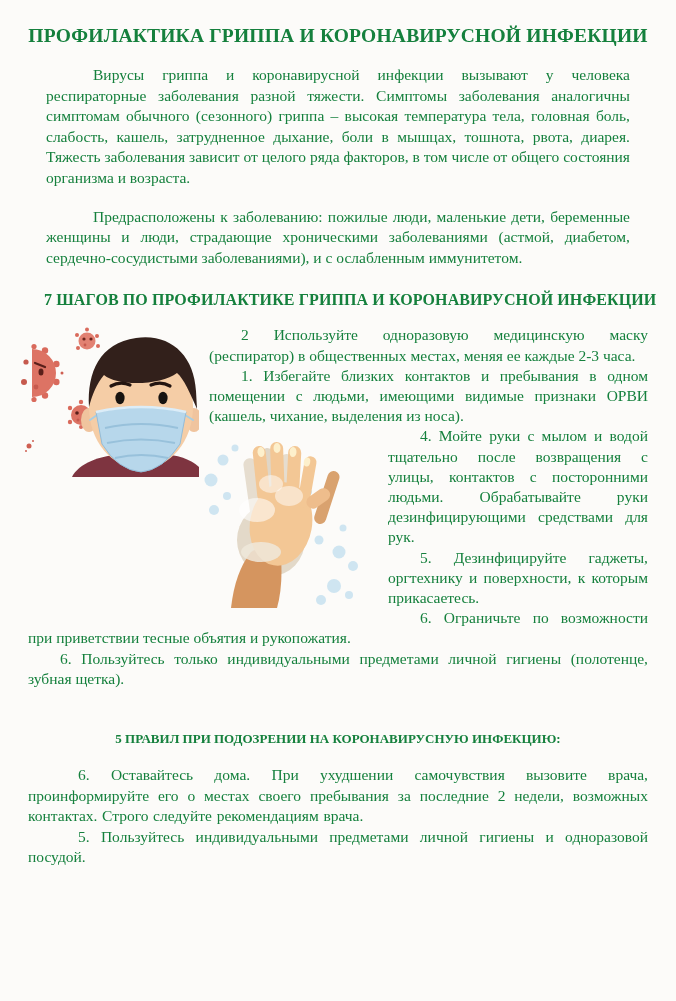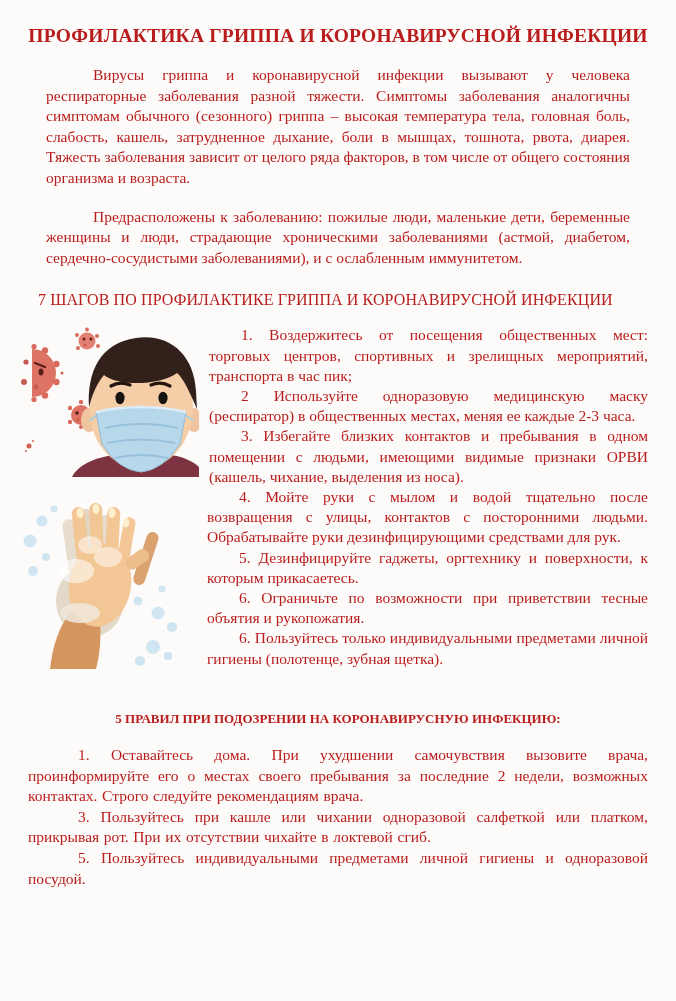--- a/index.html
+++ b/index.html
@@ -2,36 +2,36 @@
 <html><head>
 <meta charset="utf-8">
 <style>
   html,body { margin:0; padding:0; background:#fcfbf9; }
   .page {
     position:relative;
     width:676px; height:1001px;
     box-sizing:border-box;
     padding:24px 28px 0 28px;
     background:#fcfbf9;
-    color:#b91c1c;
+    color:#15803d;
     font-family:"Liberation Serif","DejaVu Serif",serif;
     overflow:hidden;
   }
   h1.doc-title {
     font-size:19.5px; line-height:23px; font-weight:bold;
     text-align:center; letter-spacing:.2px;
     margin:0 0 16px 0; white-space:nowrap;
   }
   .intro p {
     font-size:15.5px; line-height:20.6px; margin:18px;
     text-align:justify; text-indent:47px;
   }
   h2.steps-heading {
-    font-size:16px; line-height:21px; font-weight:normal;
-    margin:21px 0 15px 10px; white-space:nowrap; letter-spacing:.1px;
+    font-size:16px; line-height:21px; font-weight:bold;
+    margin:21px 0 15px 16px; white-space:nowrap; letter-spacing:.1px;
   }
   .steps { font-size:15.5px; line-height:20.2px; text-align:justify; }
   .steps p { margin:0; text-indent:32px; }
   .float-boy  { float:left; width:185px; height:150px; margin:2px 10px 2px -14px; }
   .float-hands{ float:left; width:165px; height:168px; margin:14px 22px 0 -8px; }
   .clear { clear:both; }
   h3.rules-heading {
     font-size:13px; line-height:21px; font-weight:bold;
     text-align:center; margin:39px 0 16px 0; white-space:nowrap;
   }
@@ -122,23 +122,22 @@
           <path d="M171,88 L179,93" stroke="#a9cee2" stroke-width="2" stroke-linecap="round"></path>
           <path d="M82,85 Q127,75 172,85 L166,117 Q149,143 127,145 Q104,143 88,117 Z" fill="#b7d7eb" stroke="#93bcd8" stroke-width="1"></path>
           <path d="M82,85 Q127,75 172,85" stroke="#dcedf8" stroke-width="2.5" fill="none"></path>
           <path d="M91,101 Q127,93 164,101" stroke="#98c1db" stroke-width="1.8" fill="none"></path>
           <path d="M93,116 Q127,109 161,116" stroke="#98c1db" stroke-width="1.8" fill="none"></path>
           <path d="M101,131 Q127,125 154,131" stroke="#98c1db" stroke-width="1.8" fill="none"></path>
         </g>
       </svg>
     </div>
 
-    <p>1. Воздержитесь от посещения общественных мест: торговых центров, спортивных и зрелищных мероприятий, транспорта в час пик;</p>
     <p>2 Используйте одноразовую медицинскую маску (респиратор) в общественных местах, меняя ее каждые 2-3 часа.</p>
-    <p>3. Избегайте близких контактов и пребывания в одном помещении с людьми, имеющими видимые признаки ОРВИ (кашель, чихание, выделения из носа).</p>
+    <p>1. Избегайте близких контактов и пребывания в одном помещении с людьми, имеющими видимые признаки ОРВИ (кашель, чихание, выделения из носа).</p>
 
     <div class="float-hands">
       <svg viewBox="0 0 165 168" width="165" height="168">
         <g fill="#cfe5f1">
           <circle cx="22" cy="20" r="5.5"></circle>
           <circle cx="34" cy="8" r="3.5"></circle>
           <circle cx="10" cy="40" r="6.5"></circle>
           <circle cx="26" cy="56" r="4"></circle>
           <circle cx="13" cy="70" r="5"></circle>
           <circle cx="108" cy="52" r="3"></circle>
@@ -181,18 +180,17 @@
     <p>5. Дезинфицируйте гаджеты, оргтехнику и поверхности, к которым прикасаетесь.</p>
     <p>6. Ограничьте по возможности при приветствии тесные объятия и рукопожатия.</p>
     <p>6. Пользуйтесь только индивидуальными предметами личной гигиены (полотенце, зубная щетка).</p>
 
     <div class="clear"></div>
   </div>
 
   <h3 class="rules-heading">5 ПРАВИЛ ПРИ ПОДОЗРЕНИИ НА КОРОНАВИРУСНУЮ ИНФЕКЦИЮ:</h3>
 
   <div class="rules">
-    <p>1. Оставайтесь дома. При ухудшении самочувствия вызовите врача, проинформируйте его о местах своего пребывания за последние 2 недели, возможных контактах. Строго следуйте рекомендациям врача.</p>
-    <p>3. Пользуйтесь при кашле или чихании одноразовой салфеткой или платком, прикрывая рот. При их отсутствии чихайте в локтевой сгиб.</p>
+    <p>6. Оставайтесь дома. При ухудшении самочувствия вызовите врача, проинформируйте его о местах своего пребывания за последние 2 недели, возможных контактах. Строго следуйте рекомендациям врача.</p>
     <p>5. Пользуйтесь индивидуальными предметами личной гигиены и одноразовой посудой.</p>
   </div>
 
 </div>
 
 </body></html>

